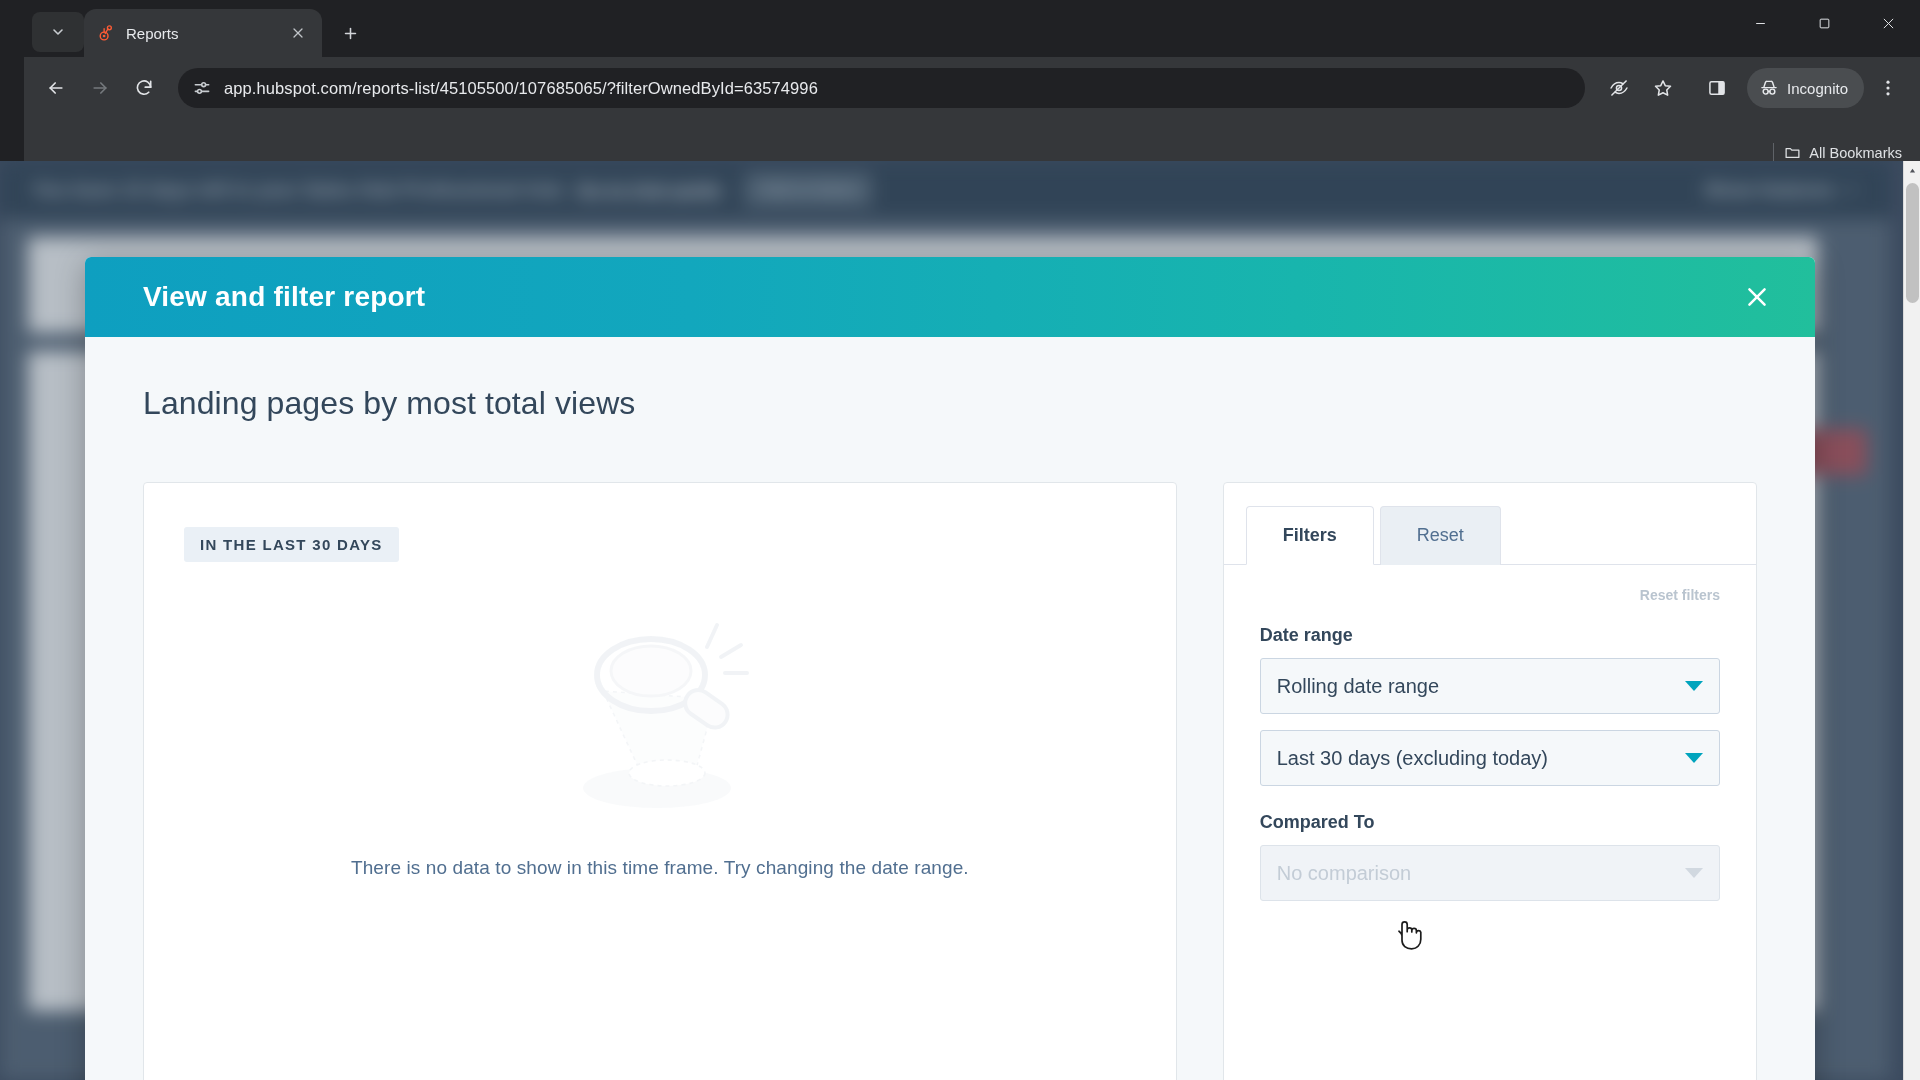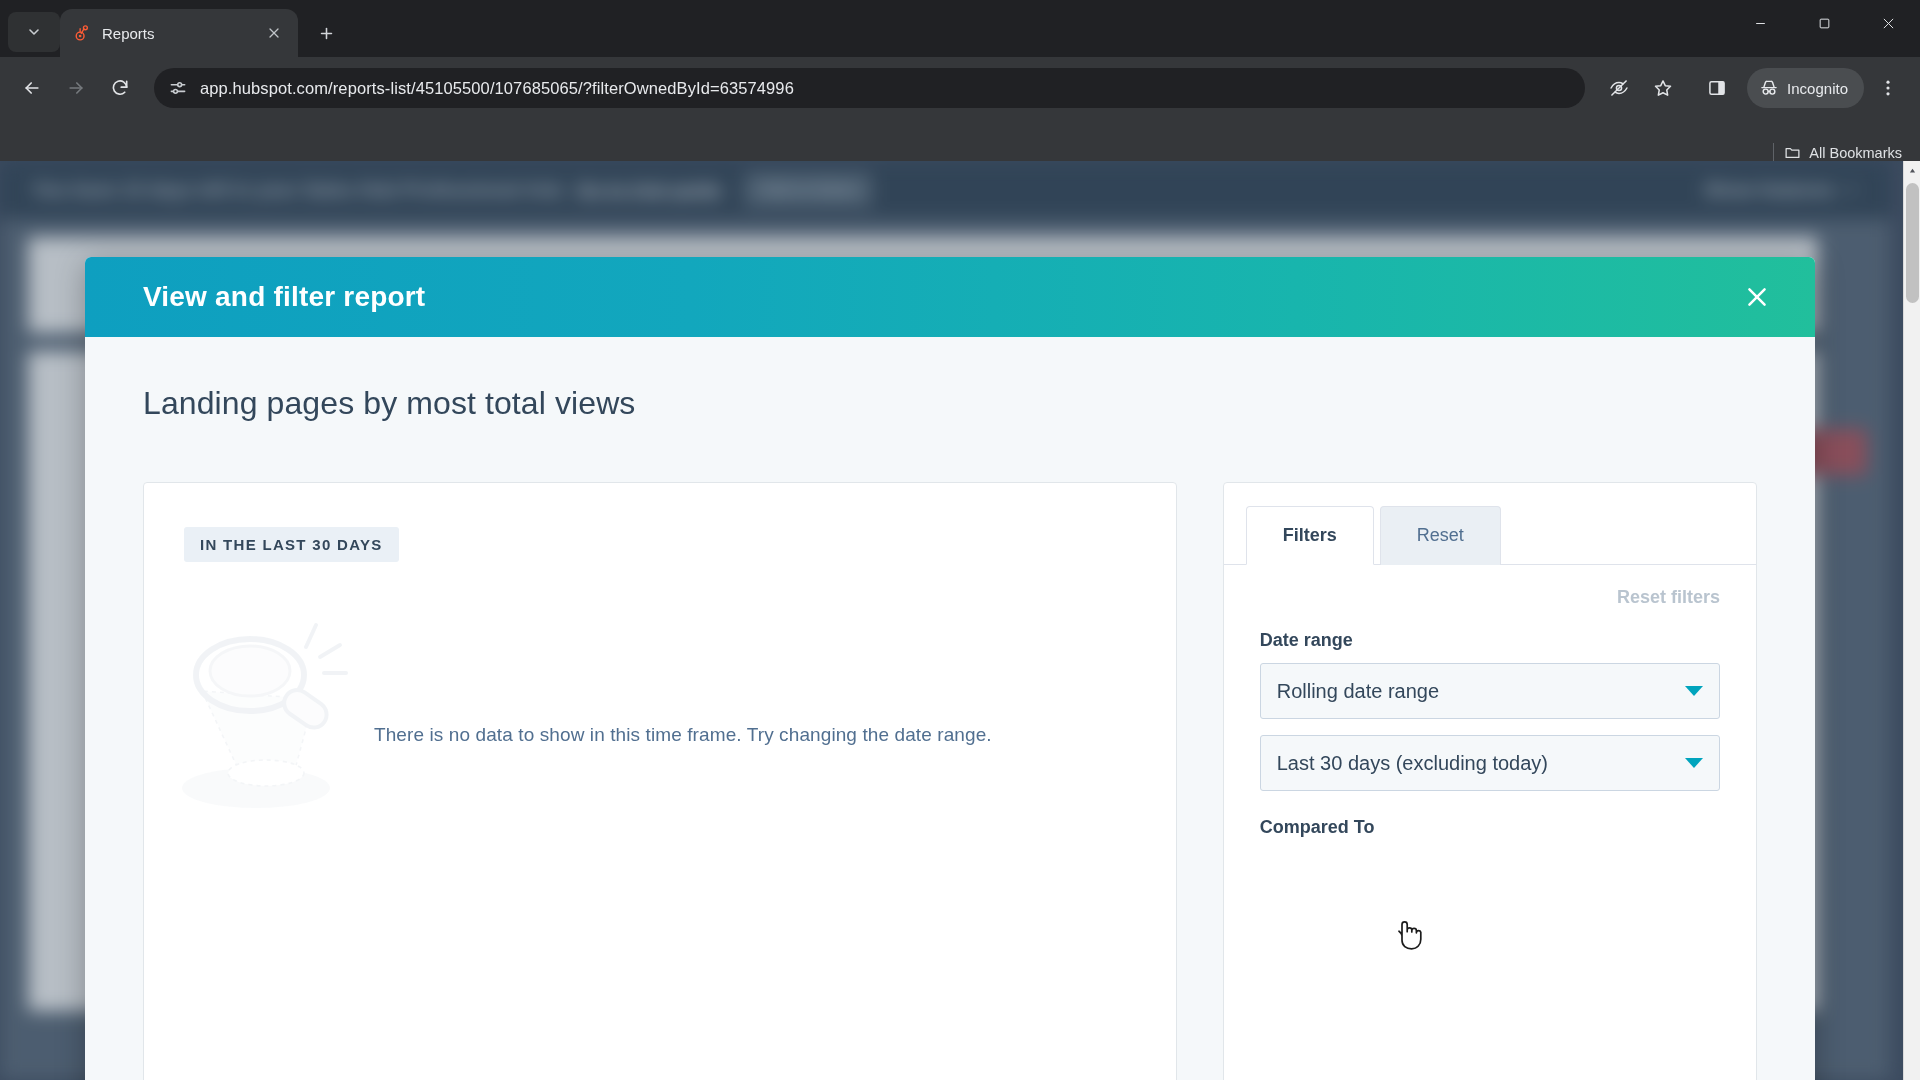--- a/index.html
+++ b/index.html
@@ -4,21 +4,21 @@
 <style>
   * { box-sizing: border-box; margin: 0; padding: 0; }
   html, body {
     width: 1920px; height: 1080px;
     overflow: hidden;
     font-family: "Liberation Sans", sans-serif;
     background: #202124;
   }
 
   
-  .browser { width: 1920px; height: 1080px; position: relative; background: #202124; }
+  .browser { width: 1920px; height: 1080px; position: relative; background: #202124; padding-left: 24px; }
 
   .tabstrip {
     height: 57px; background: #202124;
     display: flex; align-items: flex-end; padding-left: 8px; position: relative;
   }
   .tab-search {
     width: 52px; height: 40px; margin-bottom: 5px;
     display: flex; align-items: center; justify-content: center;
     border-radius: 8px; background: #2f3133; color: #c8ccd0;
   }
@@ -193,21 +193,21 @@
     border: 1px solid #e1e6ea; border-radius: 4px;
     padding: 44px 40px; position: relative;
   }
   .date-badge {
     display: inline-block; background: #eaf0f6; color: #33475b;
     font-size: 15px; font-weight: 700; letter-spacing: 1.3px;
     padding: 9px 16px; border-radius: 3px;
   }
   .empty-wrap {
     position: absolute; left: 0; right: 0; top: 130px;
-    display: flex; flex-direction: row; align-items: center; text-align: center;
+    display: flex; flex-direction: column; align-items: center; text-align: center;
   }
   .empty-illus { width: 230px; height: 210px; opacity: .5; }
   .empty-text {
     margin-top: 34px; font-size: 19px; color: #516f90; letter-spacing: .1px;
   }
 
   .filter-card {
     width: 535px; height: 640px; background: #fff;
     border: 1px solid #e1e6ea; border-radius: 4px; padding: 0;
   }
@@ -216,21 +216,21 @@
     padding: 18px 36px; font-size: 18px; color: #516f90;
     background: #eaeff4; border: 1px solid #dfe3eb; border-bottom: none;
     border-radius: 4px 4px 0 0; margin-left: 6px; position: relative; top: 1px;
   }
   .tab-item:first-child { margin-left: 22px; }
   .tab-item.active {
     background: #fff; color: #33475b; font-weight: 700; border-bottom: 1px solid #fff;
   }
   .filter-body { padding: 22px 36px 0 36px; }
   .reset-filters {
-    text-align: right; color: #b9c4cf; font-size: 18px;
+    text-align: right; color: #b9c4cf; font-size: 14px;
     font-weight: 600; margin-bottom: 22px;
   }
   .field-label {
     font-size: 18px; color: #33475b; font-weight: 700; margin-bottom: 12px;
   }
   .select {
     height: 56px; background: #f5f8fa; border: 1px solid #cbd6e2;
     border-radius: 3px; display: flex; align-items: center;
     justify-content: space-between; padding: 0 16px; margin-bottom: 16px;
   }
@@ -466,20 +466,24 @@
                 <span class="caret"></span>
               </div>
 
               <div class="select">
                 <span class="select-value">Last 30 days (excluding today)</span>
                 <span class="caret"></span>
               </div>
 
               <div class="field-label gap-top">Compared To</div>
 
+              <div class="select disabled">
+                <span class="select-value">No comparison</span>
+                <span class="caret"></span>
+              </div>
             </div>
           </div>
 
         </div>
       </div>
     </div>
 
     <div class="cursor">
       <svg viewBox="0 0 30 34">
         <path d="M9 21V7.5a2.6 2.6 0 0 1 5.2 0v7.2m0-1.6a2.3 2.3 0 0 1 4.6 0v1.8m0-1.2a2.3 2.3 0 0 1 4.6 0v2.1m0-.6a2.3 2.3 0 0 1 4.4.1v6.9c0 5.4-3.6 9.6-9.2 9.6-5.4 0-9.6-3.2-9.6-8.6v-4.4c0-1.5-1.4-3.5-3-4.6" fill="#fff" stroke="#1c1c1c" stroke-width="1.7" stroke-linecap="round" stroke-linejoin="round"></path>

